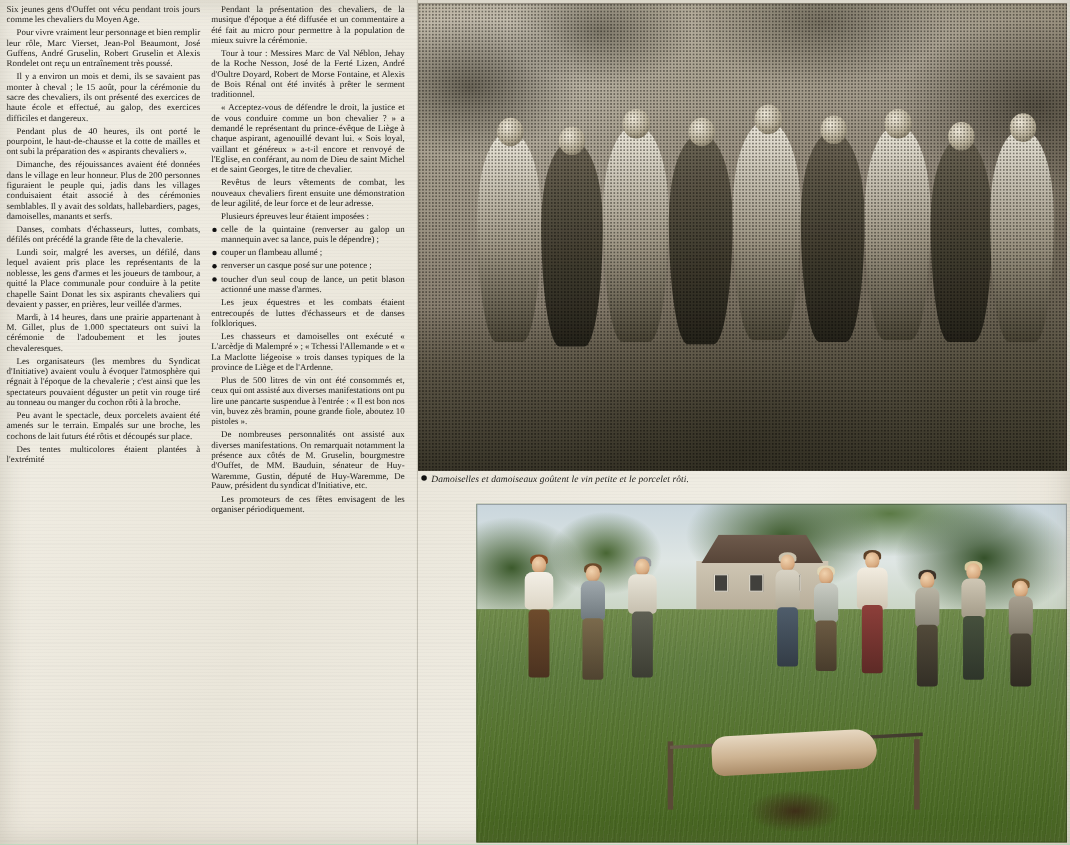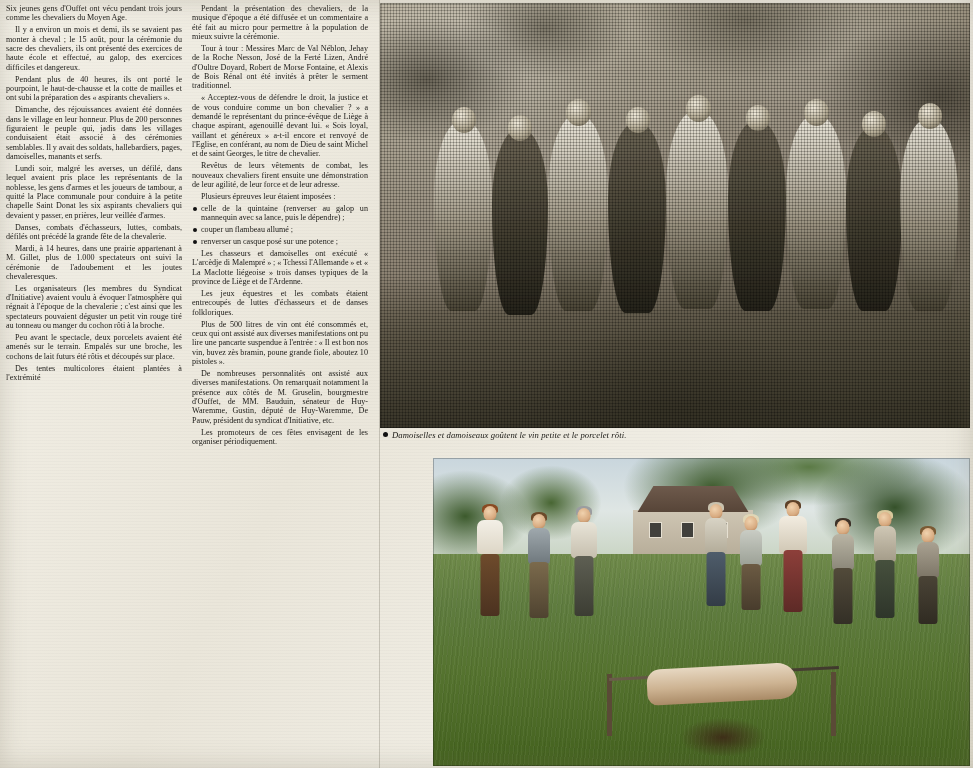--- a/index.html
+++ b/index.html
@@ -325,42 +325,44 @@
   <div class="clipping">
     <div class="paper-tex"></div>
   </div>
 
   <div class="vert-rule"></div>
 
   <div class="cols">
 
     <div class="col">
       <p class="noind">Six jeunes gens d'Ouffet ont vécu pendant trois jours comme les chevaliers du Moyen Age.</p>
+      <p>Pour vivre vraiment leur personnage et bien remplir leur rôle, Marc Vierset, Jean-Pol Beaumont, José Guffens, André Gruselin, Robert Gruselin et Alexis Rondelet ont reçu un entraînement très poussé.</p>
       <p>Il y a environ un mois et demi, ils se savaient pas monter à cheval ; le 15 août, pour la cérémonie du sacre des chevaliers, ils ont présenté des exercices de haute école et effectué, au galop, des exercices difficiles et dangereux.</p>
       <p>Pendant plus de 40 heures, ils ont porté le pourpoint, le haut-de-chausse et la cotte de mailles et ont subi la préparation des « aspirants chevaliers ».</p>
       <p>Dimanche, des réjouissances avaient été données dans le village en leur honneur. Plus de 200 personnes figuraient le peuple qui, jadis dans les villages conduisaient était associé à des cérémonies semblables. Il y avait des soldats, hallebardiers, pages, damoiselles, manants et serfs.</p>
+      <p>Danses, combats d'échasseurs, luttes, combats, défilés ont précédé la grande fête de la chevalerie.</p>
       <p>Lundi soir, malgré les averses, un défilé, dans lequel avaient pris place les représentants de la noblesse, les gens d'armes et les joueurs de tambour, a quitté la Place communale pour conduire à la petite chapelle Saint Donat les six aspirants chevaliers qui devaient y passer, en prières, leur veillée d'armes.</p>
-      <p>Danses, combats d'échasseurs, luttes, combats, défilés ont précédé la grande fête de la chevalerie.</p>
       <p>Mardi, à 14 heures, dans une prairie appartenant à M. Gillet, plus de 1.000 spectateurs ont suivi la cérémonie de l'adoubement et les joutes chevaleresques.</p>
       <p>Les organisateurs (les membres du Syndicat d'Initiative) avaient voulu à évoquer l'atmosphère qui régnait à l'époque de la chevalerie ; c'est ainsi que les spectateurs pouvaient déguster un petit vin rouge tiré au tonneau ou manger du cochon rôti à la broche.</p>
       <p>Peu avant le spectacle, deux porcelets avaient été amenés sur le terrain. Empalés sur une broche, les cochons de lait futurs été rôtis et découpés sur place.</p>
       <p>Des tentes multicolores étaient plantées à l'extrémité</p>
     </div>
 
     <div class="col">
       <p>Pendant la présentation des chevaliers, de la musique d'époque a été diffusée et un commentaire a été fait au micro pour permettre à la population de mieux suivre la cérémonie.</p>
       <p>Tour à tour : Messires Marc de Val Néblon, Jehay de la Roche Nesson, José de la Ferté Lizen, André d'Oultre Doyard, Robert de Morse Fontaine, et Alexis de Bois Rénal ont été invités à prêter le serment traditionnel.</p>
       <p>« Acceptez-vous de défendre le droit, la justice et de vous conduire comme un bon chevalier ? » a demandé le représentant du prince-évêque de Liège à chaque aspirant, agenouillé devant lui. « Sois loyal, vaillant et généreux » a-t-il encore et renvoyé de l'Eglise, en conférant, au nom de Dieu de saint Michel et de saint Georges, le titre de chevalier.</p>
       <p>Revêtus de leurs vêtements de combat, les nouveaux chevaliers firent ensuite une démonstration de leur agilité, de leur force et de leur adresse.</p>
       <p>Plusieurs épreuves leur étaient imposées :</p>
       <p class="bullet">celle de la quintaine (renverser au galop un mannequin avec sa lance, puis le dépendre) ;</p>
       <p class="bullet">couper un flambeau allumé ;</p>
       <p class="bullet">renverser un casque posé sur une potence ;</p>
+      <p class="bullet">toucher d'un seul coup de lance, un petit blason actionné une masse d'armes.</p>
+      <p>Les jeux équestres et les combats étaient entrecoupés de luttes d'échasseurs et de danses folkloriques.</p>
       <p>Les chasseurs et damoiselles ont exécuté « L'arcèdje di Malempré » ; « Tchessi l'Allemande » et « La Maclotte liégeoise » trois danses typiques de la province de Liège et de l'Ardenne.</p>
-      <p>Les jeux équestres et les combats étaient entrecoupés de luttes d'échasseurs et de danses folkloriques.</p>
       <p>Plus de 500 litres de vin ont été consommés et, ceux qui ont assisté aux diverses manifestations ont pu lire une pancarte suspendue à l'entrée : « Il est bon nos vin, buvez zès bramin, poune grande fiole, aboutez 10 pistoles ».</p>
       <p>De nombreuses personnalités ont assisté aux diverses manifestations. On remarquait notamment la présence aux côtés de M. Gruselin, bourgmestre d'Ouffet, de MM. Bauduin, sénateur de Huy-Waremme, Gustin, député de Huy-Waremme, De Pauw, président du syndicat d'Initiative, etc.</p>
       <p>Les promoteurs de ces fêtes envisagent de les organiser périodiquement.</p>
     </div>
 
   </div>
 
   <div class="photo-top">
     <div class="pt-sky"></div>
     <div class="foliage"></div>

